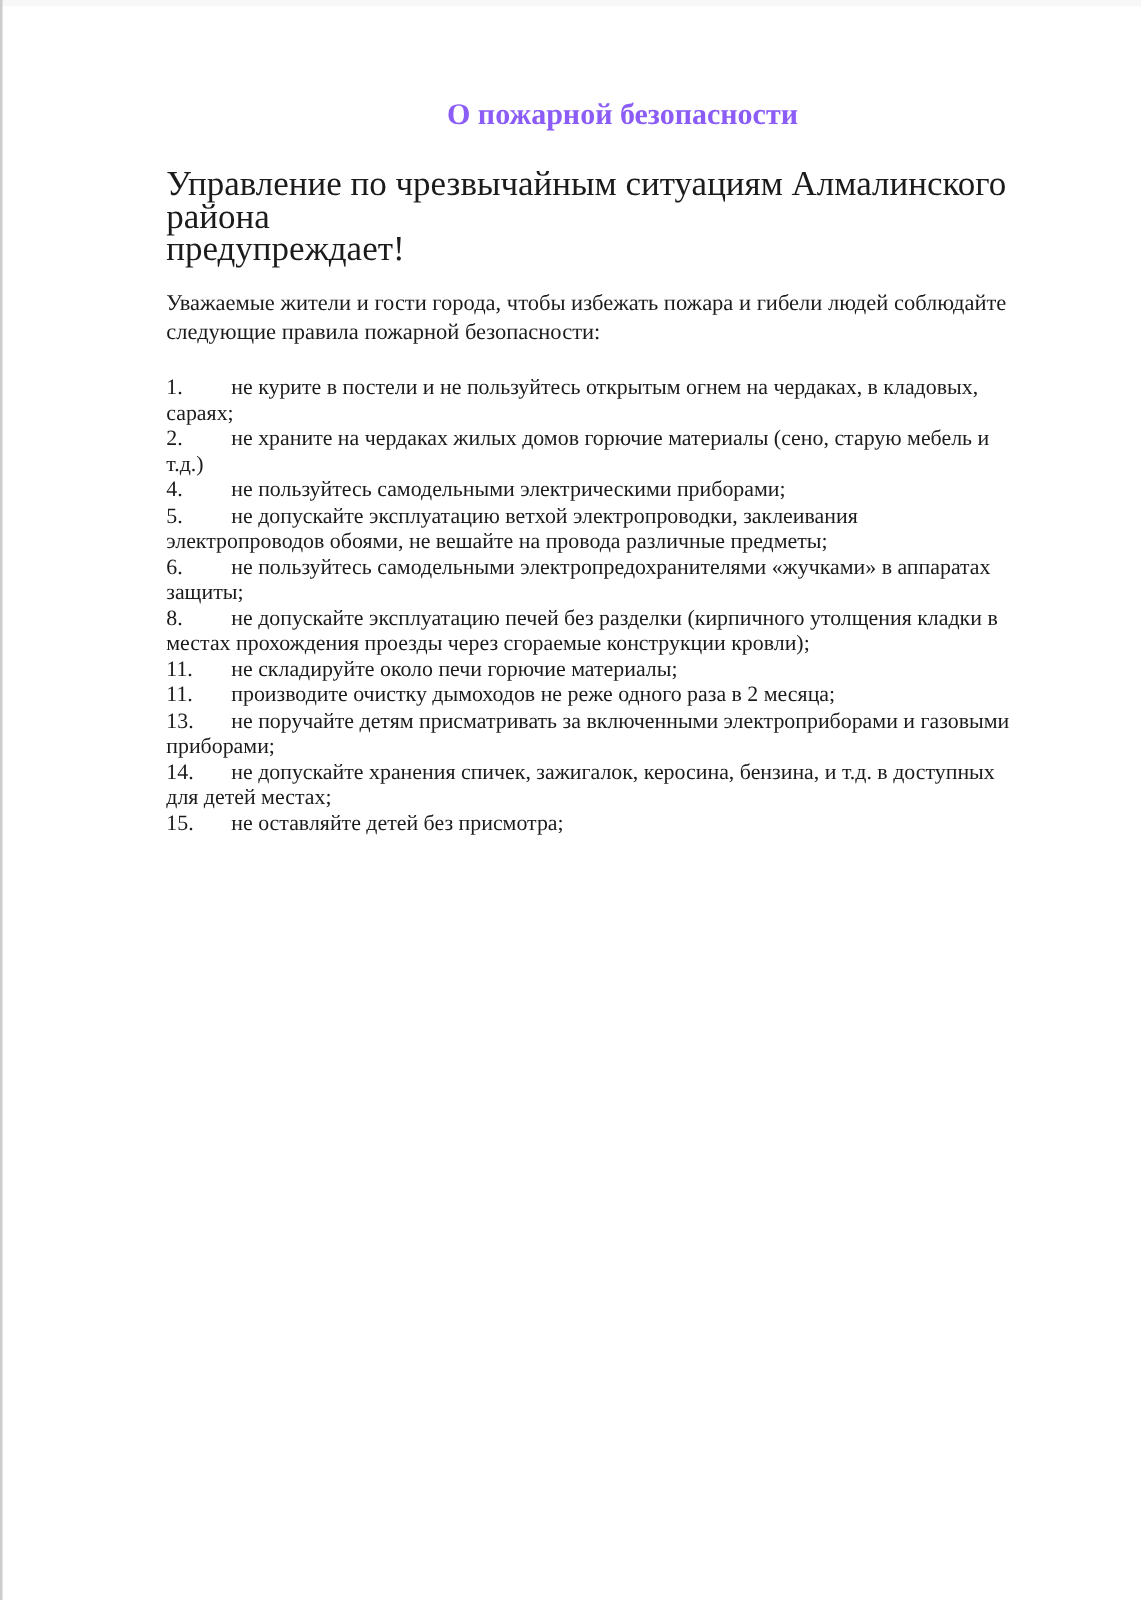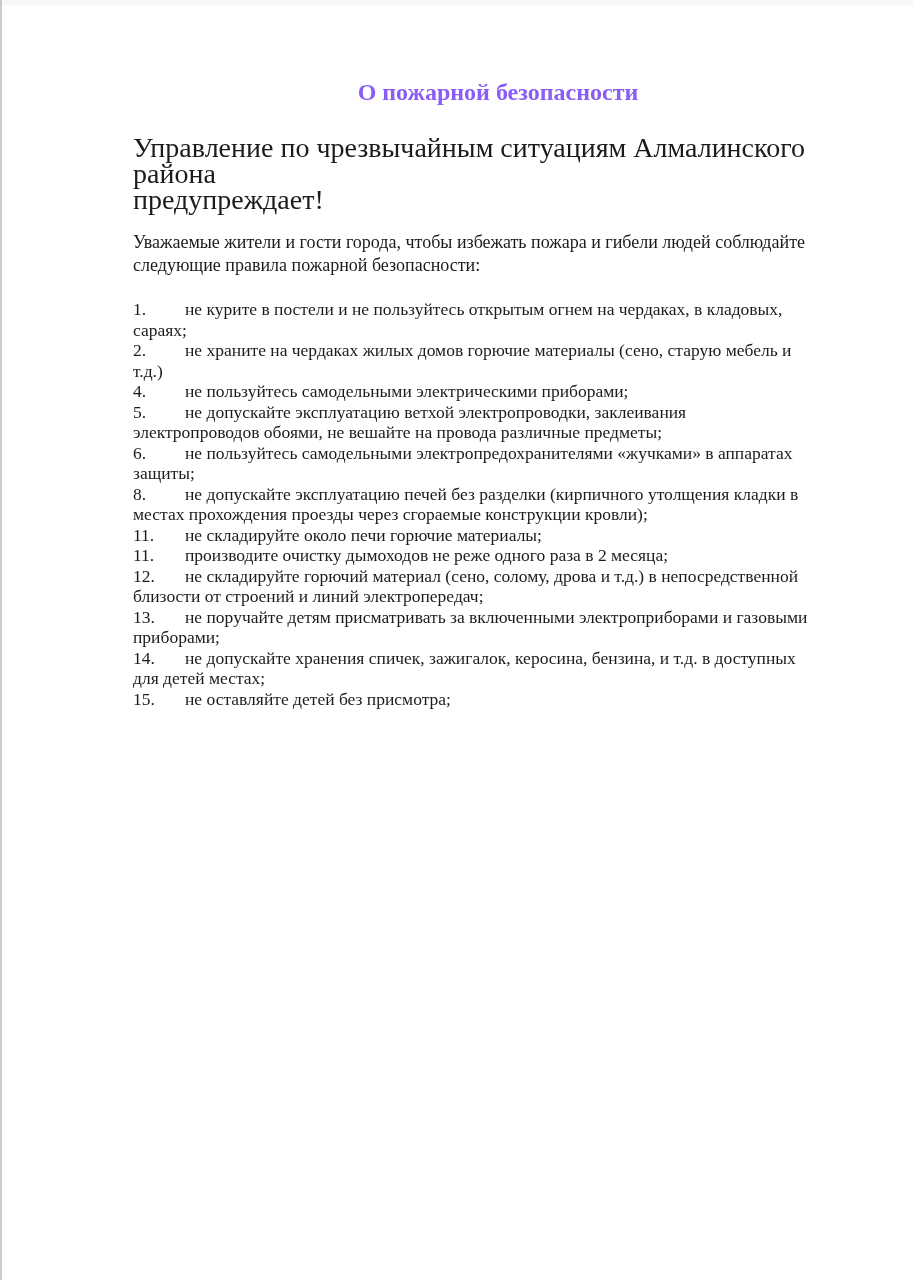--- a/index.html
+++ b/index.html
@@ -98,22 +98,20 @@
 т.д.)</span></div>
       <div class="rule-item"><span class="rule-number">4.</span><span class="rule-text">не пользуйтесь самодельными электрическими приборами;</span></div>
       <div class="rule-item"><span class="rule-number">5.</span><span class="rule-text">не допускайте эксплуатацию ветхой электропроводки, заклеивания
 электропроводов обоями, не вешайте на провода различные предметы;</span></div>
       <div class="rule-item"><span class="rule-number">6.</span><span class="rule-text">не пользуйтесь самодельными электропредохранителями «жучками» в аппаратах
 защиты;</span></div>
       <div class="rule-item"><span class="rule-number">8.</span><span class="rule-text">не допускайте эксплуатацию печей без разделки (кирпичного утолщения кладки в
 местах прохождения проезды через сгораемые конструкции кровли);</span></div>
       <div class="rule-item"><span class="rule-number">11.</span><span class="rule-text">не складируйте около печи горючие материалы;</span></div>
       <div class="rule-item"><span class="rule-number">11.</span><span class="rule-text">производите очистку дымоходов не реже одного раза в 2 месяца;</span></div>
-      <div class="rule-item"><span class="rule-number">12.</span><span class="rule-text">не складируйте горючий материал (сено, солому, дрова и т.д.) в непосредственной
-близости от строений и линий электропередач;</span></div>
       <div class="rule-item"><span class="rule-number">13.</span><span class="rule-text">не поручайте детям присматривать за включенными электроприборами и газовыми
 приборами;</span></div>
       <div class="rule-item"><span class="rule-number">14.</span><span class="rule-text">не допускайте хранения спичек, зажигалок, керосина, бензина, и т.д. в доступных
 для детей местах;</span></div>
       <div class="rule-item"><span class="rule-number">15.</span><span class="rule-text">не оставляйте детей без присмотра;</span></div>
     </div>
   </div>
 </div>
 
 </body></html>

